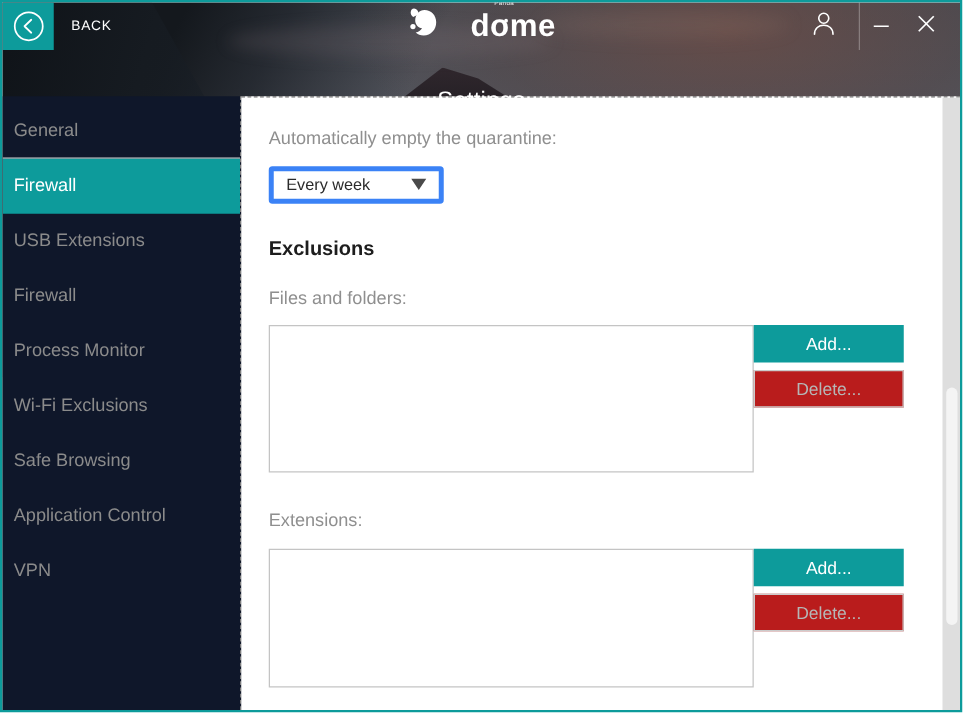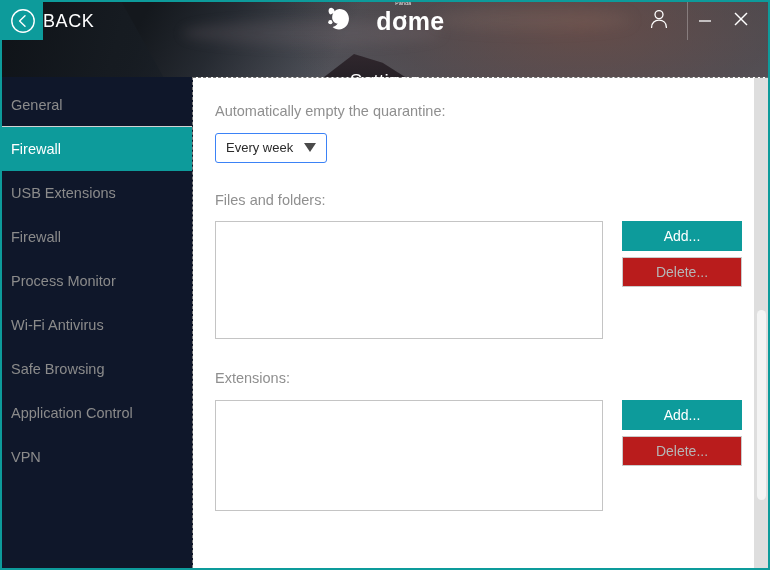--- a/index.html
+++ b/index.html
@@ -81,23 +81,23 @@
     align-items: center;
     justify-content: center;
     cursor: pointer;
     flex: 0 0 41px;
   }
   .back-btn svg { display: block; }
 
   .back-label {
     display: flex;
     align-items: center;
-    padding-left: 0;
-    color: #ffffff;
-    font-size: 18px;
+    padding-left: 14px;
+    color: #ffffff;
+    font-size: 11px;
     letter-spacing: .6px;
     flex: 0 0 auto;
     cursor: pointer;
   }
 
   .tb-spacer { flex: 1 1 auto; }
 
   .brand {
     display: flex;
     align-items: center;
@@ -226,23 +226,23 @@
   }
 
   .field-label {
     font-size: 14.5px;
     color: #8f8f8f;
     margin-bottom: 11px;
     line-height: 1.35;
   }
 
   .dropdown {
-    width: 112px;
+    width: 140px;
     height: 30px;
-    border: 1px solid #3b82f6;
+    border: 4px solid #3b82f6;
     border-radius: 3px;
     background: #ffffff;
     display: flex;
     align-items: center;
     padding: 0 10px;
     cursor: pointer;
     margin-bottom: 28px;
   }
   .dropdown .dd-value {
     flex: 1 1 auto;
@@ -260,21 +260,21 @@
   .section-head {
     font-size: 16px;
     font-weight: 700;
     color: #1d1d1d;
     margin-bottom: 21px;
   }
 
   .row {
     display: flex;
     align-items: flex-start;
-    gap: 19px;
+    gap: 0;
     margin-bottom: 8px;
   }
   .listbox {
     width: 388px;
     height: 118px;
     border: 1px solid #c4c4c4;
     background: #ffffff;
   }
   .listbox.tall { height: 111px; }
 
@@ -414,21 +414,21 @@
       <div class="nav-item">
         <span>USB Extensions</span>
       </div>
       <div class="nav-item">
         <span>Firewall</span>
       </div>
       <div class="nav-item">
         <span>Process Monitor</span>
       </div>
       <div class="nav-item">
-        <span>Wi-Fi Antivirus</span>
+        <span>Wi-Fi Exclusions</span>
       </div>
       <div class="nav-item">
         <span>Safe Browsing</span>
       </div>
       <div class="nav-item">
         <span>Application Control</span>
       </div>
       <div class="nav-item">
         <span>VPN</span>
       </div>
@@ -437,20 +437,21 @@
     <section class="content">
       <div class="content-inner">
 
         <div class="field-label">Automatically empty the quarantine:</div>
 
         <div class="dropdown">
           <span class="dd-value">Every week</span>
           <span class="dd-caret"></span>
         </div>
 
+        <div class="section-head">Exclusions</div>
 
         <div class="field-label">Files and folders:</div>
 
         <div class="row">
           <div class="listbox"></div>
           <div class="btn-col">
             <button class="btn btn-primary">Add...</button>
             <button class="btn btn-disabled">Delete...</button>
           </div>
         </div>

